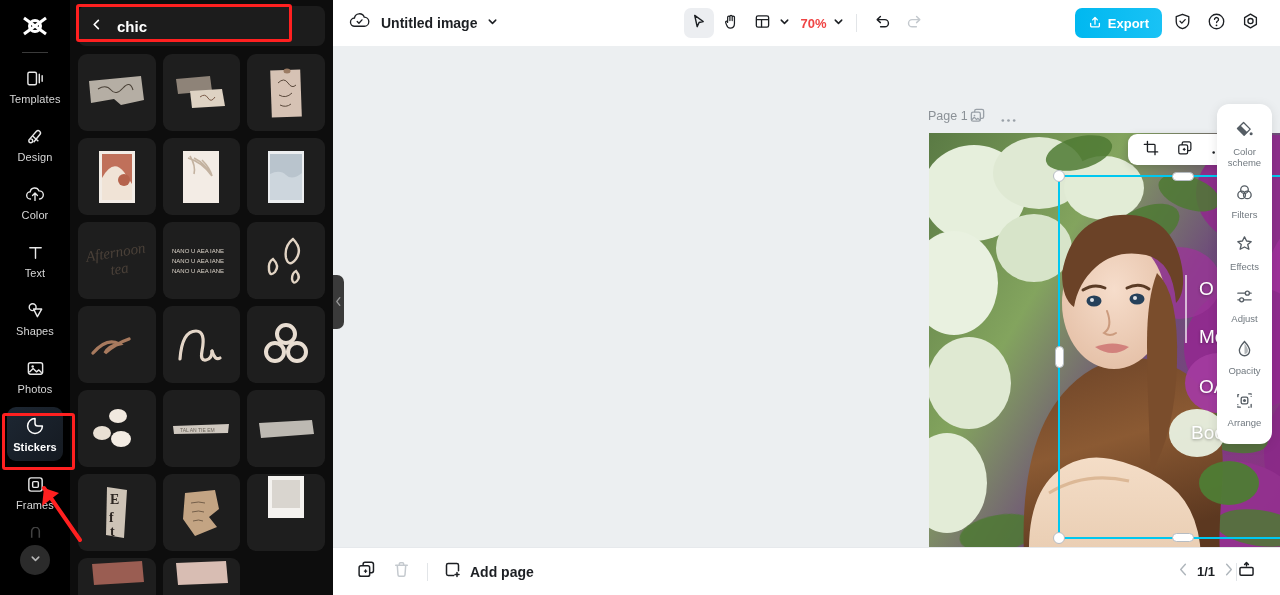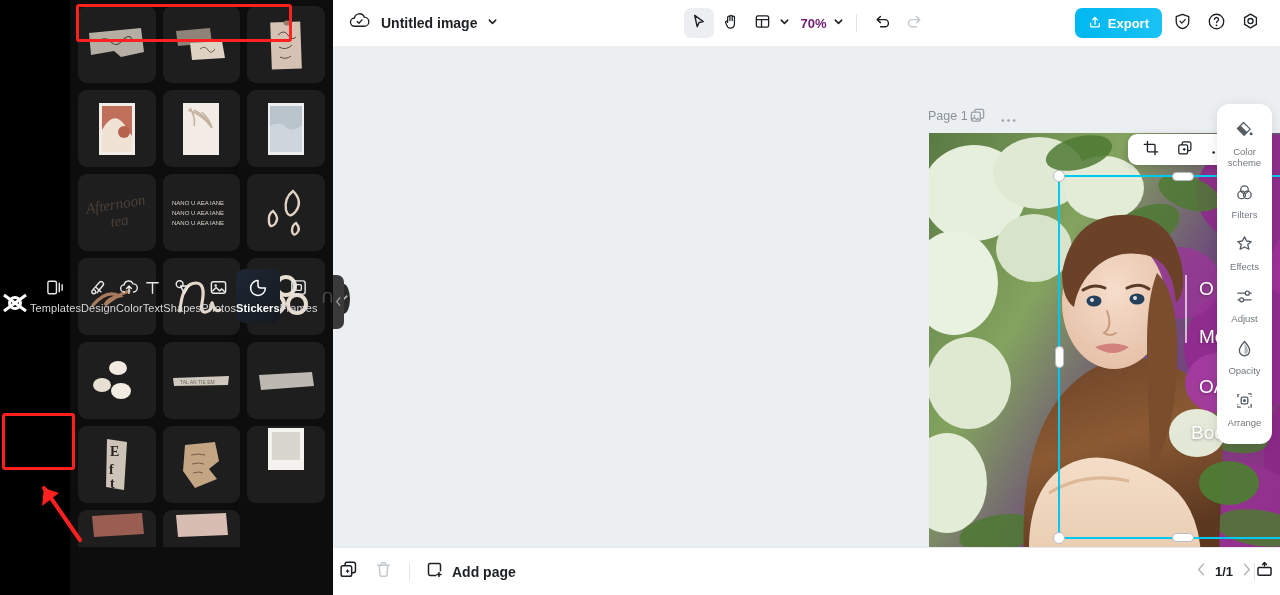--- a/index.html
+++ b/index.html
@@ -6,21 +6,21 @@
   html, body {
     width: 1280px; height: 595px;
     font-family: "Liberation Sans", sans-serif;
     overflow: hidden; background: #fff;
   }
   .app { position: relative; width: 1280px; height: 595px; display: flex; }
 
   
   .rail {
     width: 70px; height: 595px; background: #000;
-    display: flex; align-items: center;
+    display: flex; flex-direction: column; align-items: center;
     flex: 0 0 70px; position: relative; z-index: 5;
   }
   .rail-logo { margin-top: 10px; height: 32px; display:flex; align-items:center; justify-content:center; }
   .rail-divider { width: 26px; height: 1px; background: #3a3a3a; margin: 10px 0 6px; }
   .rail-item {
     width: 56px; height: 54px; border-radius: 9px;
     display: flex; flex-direction: column; align-items: center; justify-content: center;
     gap: 4px; cursor: pointer; margin-bottom: 4px; position: relative;
   }
   .rail-item .ic { height: 21px; display:flex; align-items:center; justify-content:center; }
@@ -63,21 +63,21 @@
   .topbar {
     height: 47px; flex: 0 0 47px; background: #fff; display: flex; align-items: center;
     padding: 0 16px; border-bottom: 1px solid #eceff1; position: relative;
   }
   .doc-title { font-size: 14px; font-weight: bold; color: #1c1f23; margin-left: 11px; }
   .tb-center { position: absolute; left: 50%; transform: translateX(-50%); display: flex; align-items: center; gap: 2px; }
   .tb-btn {
     width: 30px; height: 30px; border-radius: 7px; display:flex; align-items:center; justify-content:center; cursor:pointer;
   }
   .tb-btn.sel { background: #eceef1; }
-  .zoom-val { font-size: 13px; font-weight: bold; color: #701a75; margin: 0 3px 0 8px; }
+  .zoom-val { font-size: 13px; font-weight: bold; color: #ef4444; margin: 0 3px 0 8px; }
   .vdiv { width:1px; height:18px; background:#e2e5e8; margin: 0 9px; }
   .tb-right { margin-left: auto; display: flex; align-items: center; gap: 6px; }
   .export-btn {
     height: 30px; background: linear-gradient(90deg,#00b8f0,#19c2f5); color: #fff;
     border-radius: 7px; display:flex; align-items:center; gap:6px; padding: 0 13px;
     font-size: 13px; font-weight: bold; cursor: pointer;
   }
   .icon-btn { width: 28px; height: 28px; display:flex; align-items:center; justify-content:center; cursor:pointer; }
 
   .canvas-wrap { flex: 1; background: #eceff1; position: relative; overflow: hidden; }
@@ -108,21 +108,21 @@
   
   .rpanel {
     position:absolute; right: 8px; top: 57px; width: 55px; background: #fff;
     border-radius: 12px; box-shadow: 0 2px 11px rgba(0,0,0,.10); padding: 9px 0 9px; z-index: 6;
   }
   .rp-item { display:flex; flex-direction:column; align-items:center; gap:4px; padding: 7px 0; cursor:pointer; }
   .rp-item .lb { font-size: 9.5px; color: #70787f; text-align:center; line-height: 1.15; }
 
   .bottombar {
     height: 48px; flex: 0 0 48px; background: #fff; border-top:1px solid #e6e9ec;
-    display:flex; align-items:center; padding: 0 6px; gap: 16px;
+    display:flex; align-items:center; padding: 0 24px; gap: 16px;
   }
   .add-page { display:flex; align-items:center; gap:8px; font-size:14px; font-weight:bold; color:#1c1f23; cursor:pointer; }
   .bb-right { margin-left:auto; display:flex; align-items:center; }
   .pagenum { font-size: 13px; font-weight:bold; color:#1c1f23; min-width: 30px; text-align:center; }
 
   
   .anno-box { position:absolute; border: 3px solid #ff2020; border-radius: 3px; pointer-events:none; z-index: 20; }
   .anno-arrow { position:absolute; z-index: 20; pointer-events:none; }
 
   
@@ -233,20 +233,28 @@
     <div class="rail-expand">
       <span>
         <svg width="13" height="13" viewBox="0 0 14 14">
             <path d="M3.5 5.5 L7 9 L10.5 5.5" fill="none" stroke="#b6b6b6" stroke-width="1.7" stroke-linecap="round" stroke-linejoin="round"></path>
           </svg>
       </span>
     </div>
   </div>
 
   <div class="panel">
+    <div class="panel-search">
+      <span>
+        <svg width="13" height="13" viewBox="0 0 14 14">
+            <path d="M9 2.5 L4.5 7 L9 11.5" fill="none" stroke="#fff" stroke-width="1.8" stroke-linecap="round" stroke-linejoin="round"></path>
+          </svg>
+      </span>
+      <span class="q">chic</span>
+    </div>
 
     <div class="grid">
       <div class="cell">
           <div class="s">
             <svg width="62" height="42" viewBox="0 0 62 42">
               <path d="M3 9 L55 4 L58 28 L35 33 L28 27 L5 31 Z" fill="#b5aea4"></path>
               <path d="M12 17 q8-5 13 1 t12-2 t10 2" stroke="#4b4238" fill="none" stroke-width="1.1"></path>
             </svg>
           </div>
         </div>

